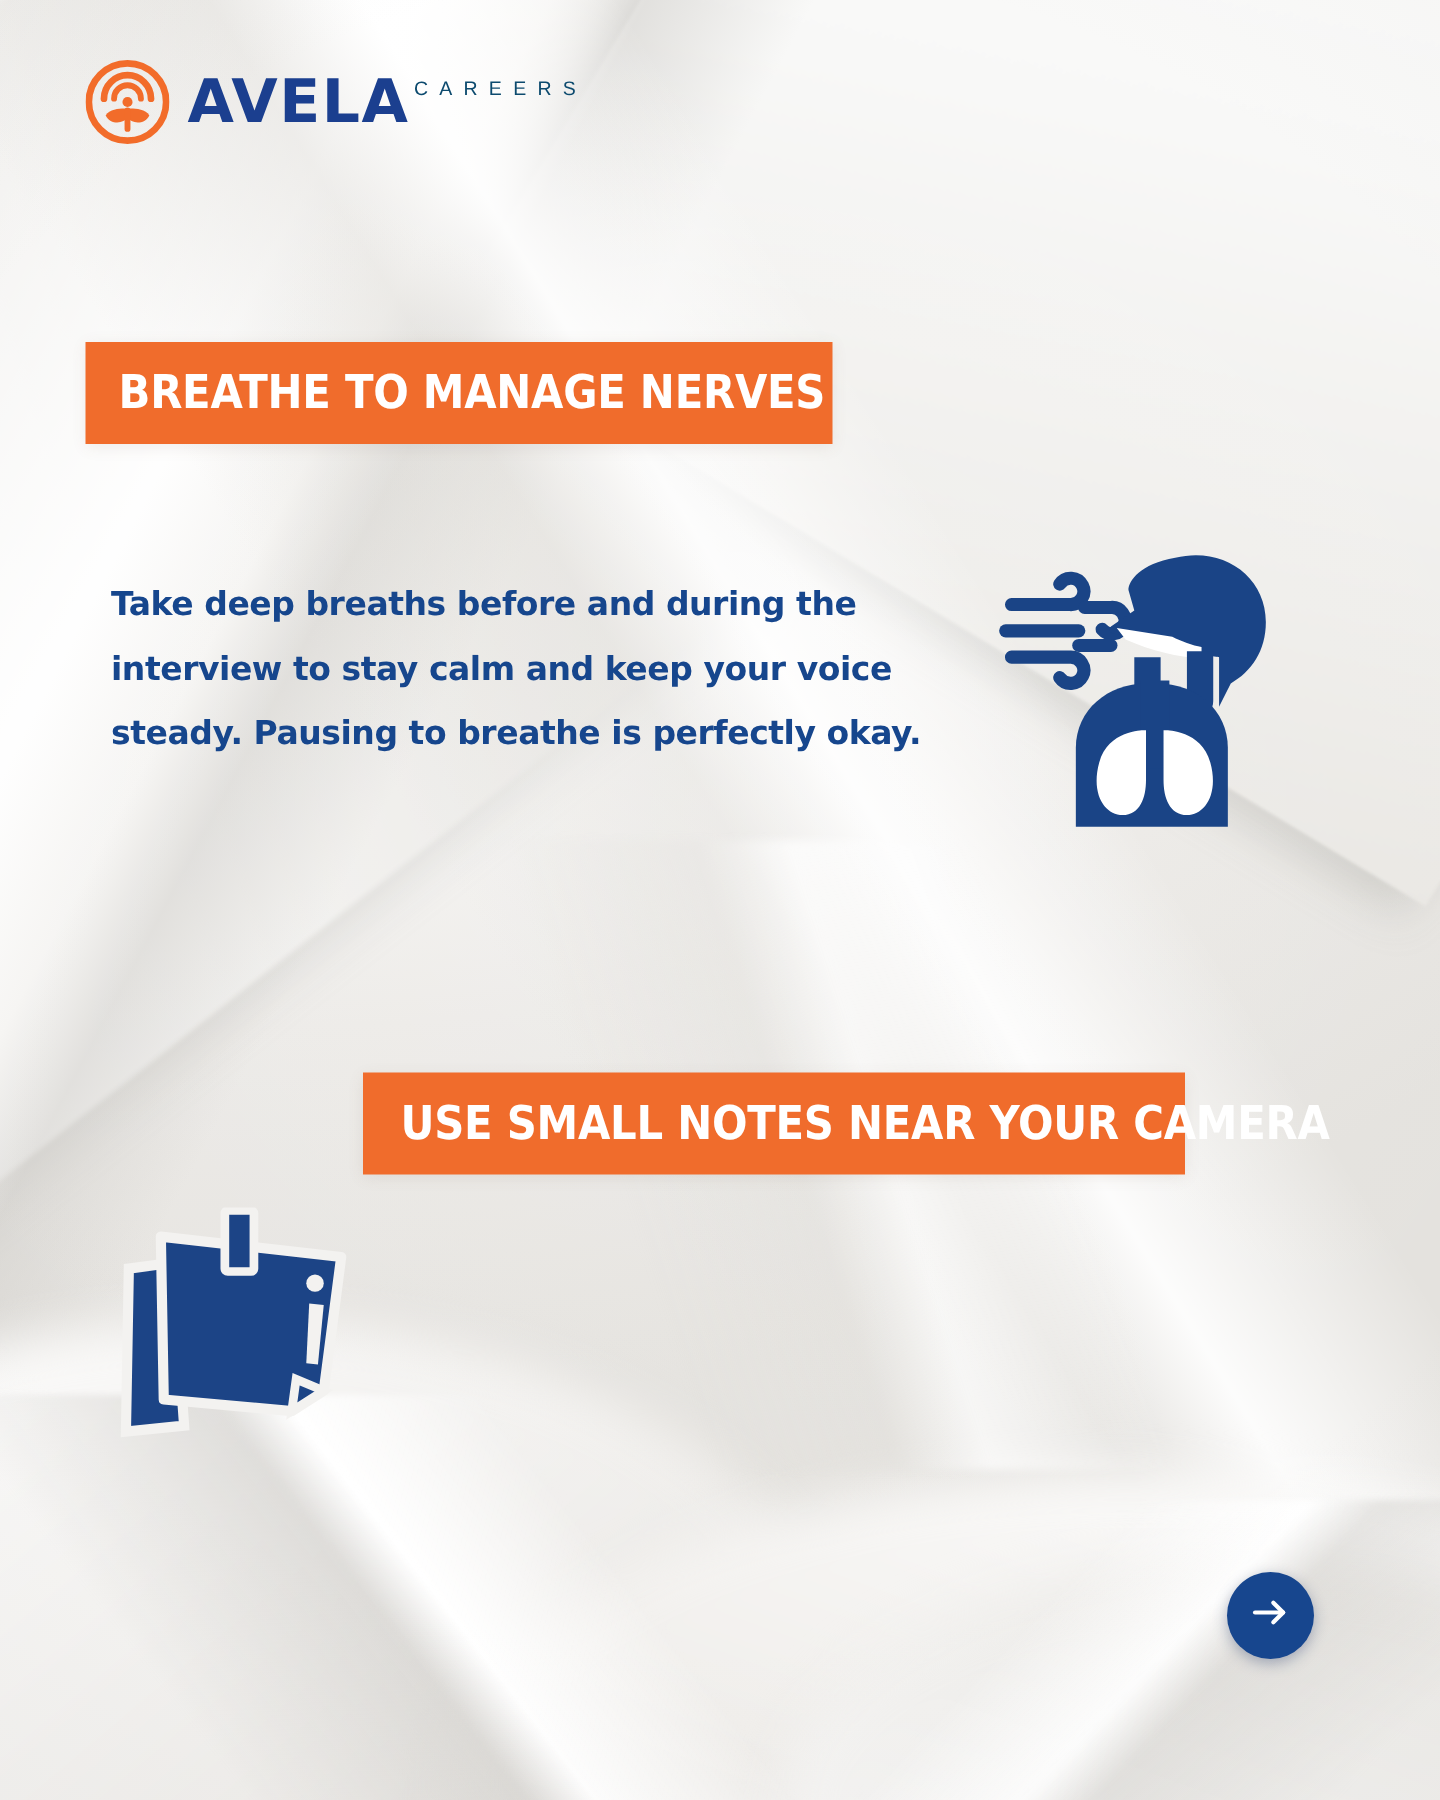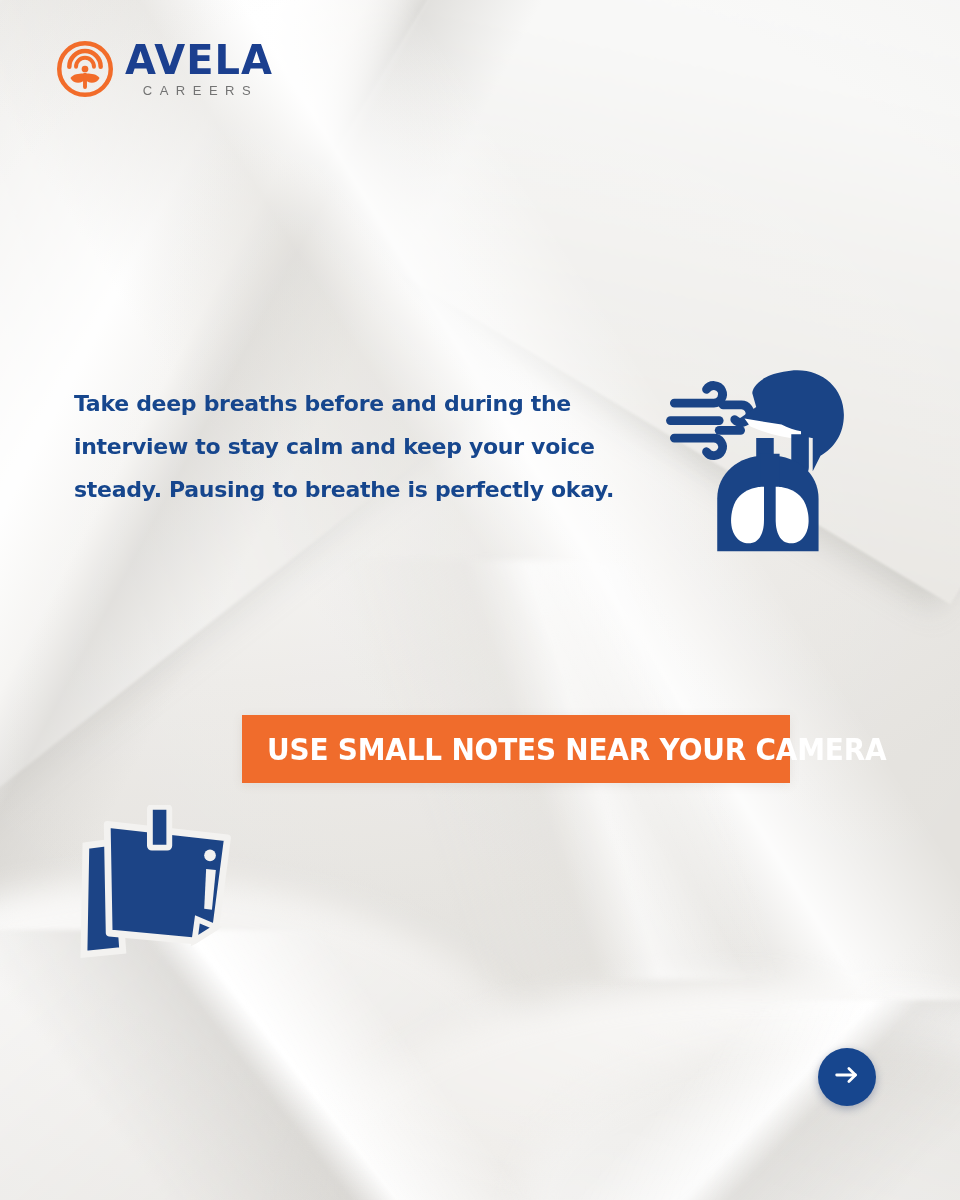--- a/index.html
+++ b/index.html
@@ -106,29 +106,29 @@
 
   
   #content { position:absolute; inset:0; }
 
   
   .logo {
     position:absolute; left:57px; top:40px;
     display:flex; align-items:center; gap:12px;
   }
   .logo-mark { width:56px; height:56px; flex:0 0 56px; }
-  .logo-words { display:flex; flex-direction:column; line-height:1; }
+  .logo-words { display:flex; line-height:1; }
   .logo-name {
     font-family:"DejaVu Sans", sans-serif;
     font-weight:bold; font-size:40px; letter-spacing:1px;
     color:#1b3f8f;
   }
   .logo-sub {
     font-family:"Liberation Sans", sans-serif;
-    font-size:13px; letter-spacing:7.5px; color:#737373;
+    font-size:13px; letter-spacing:7.5px; color:#0c4a6e;
     margin-top:4px; margin-left:3px; font-weight:normal;text-align:center;
   }
 
   
   .banner {
     position:absolute;
     background:#f06c2c;
     display:flex; align-items:center;
     box-shadow:0 2px 10px rgba(120,90,70,0.10);
   }
@@ -204,20 +204,23 @@
         <path d="M50 58 C50 58 70 56 76 66 C70 78 54 76 50 68 Z" fill="#F26C2A"></path>
         <path d="M50 60 L50 82" stroke="#F26C2A" stroke-width="7" stroke-linecap="round"></path>
       </svg>
     </span>
     <span class="logo-words">
       <span class="logo-name">AVELA</span>
       <span class="logo-sub">CAREERS</span>
     </span>
   </div>
 
+  <div class="banner" id="banner-1">
+    <span>BREATHE TO MANAGE NERVES</span>
+  </div>
 
   <div class="body-text" id="text-1">Take deep breaths before and during the interview to stay calm and keep your voice steady. Pausing to breathe is perfectly okay.</div>
 
   <span id="icon-breathing">
     <svg viewBox="0 0 200 195" width="196" height="190" aria-hidden="true">
       <g fill="#1A4486">
 
         <path d="M8 38 h40 a9 9 0 1 0 -7 -14" fill="none" stroke="#1A4486" stroke-width="9" stroke-linecap="round"></path>
         <path d="M4 56 h50" fill="none" stroke="#1A4486" stroke-width="9" stroke-linecap="round"></path>
         <path d="M8 74 h40 a9 9 0 1 1 -7 14" fill="none" stroke="#1A4486" stroke-width="9" stroke-linecap="round"></path>

